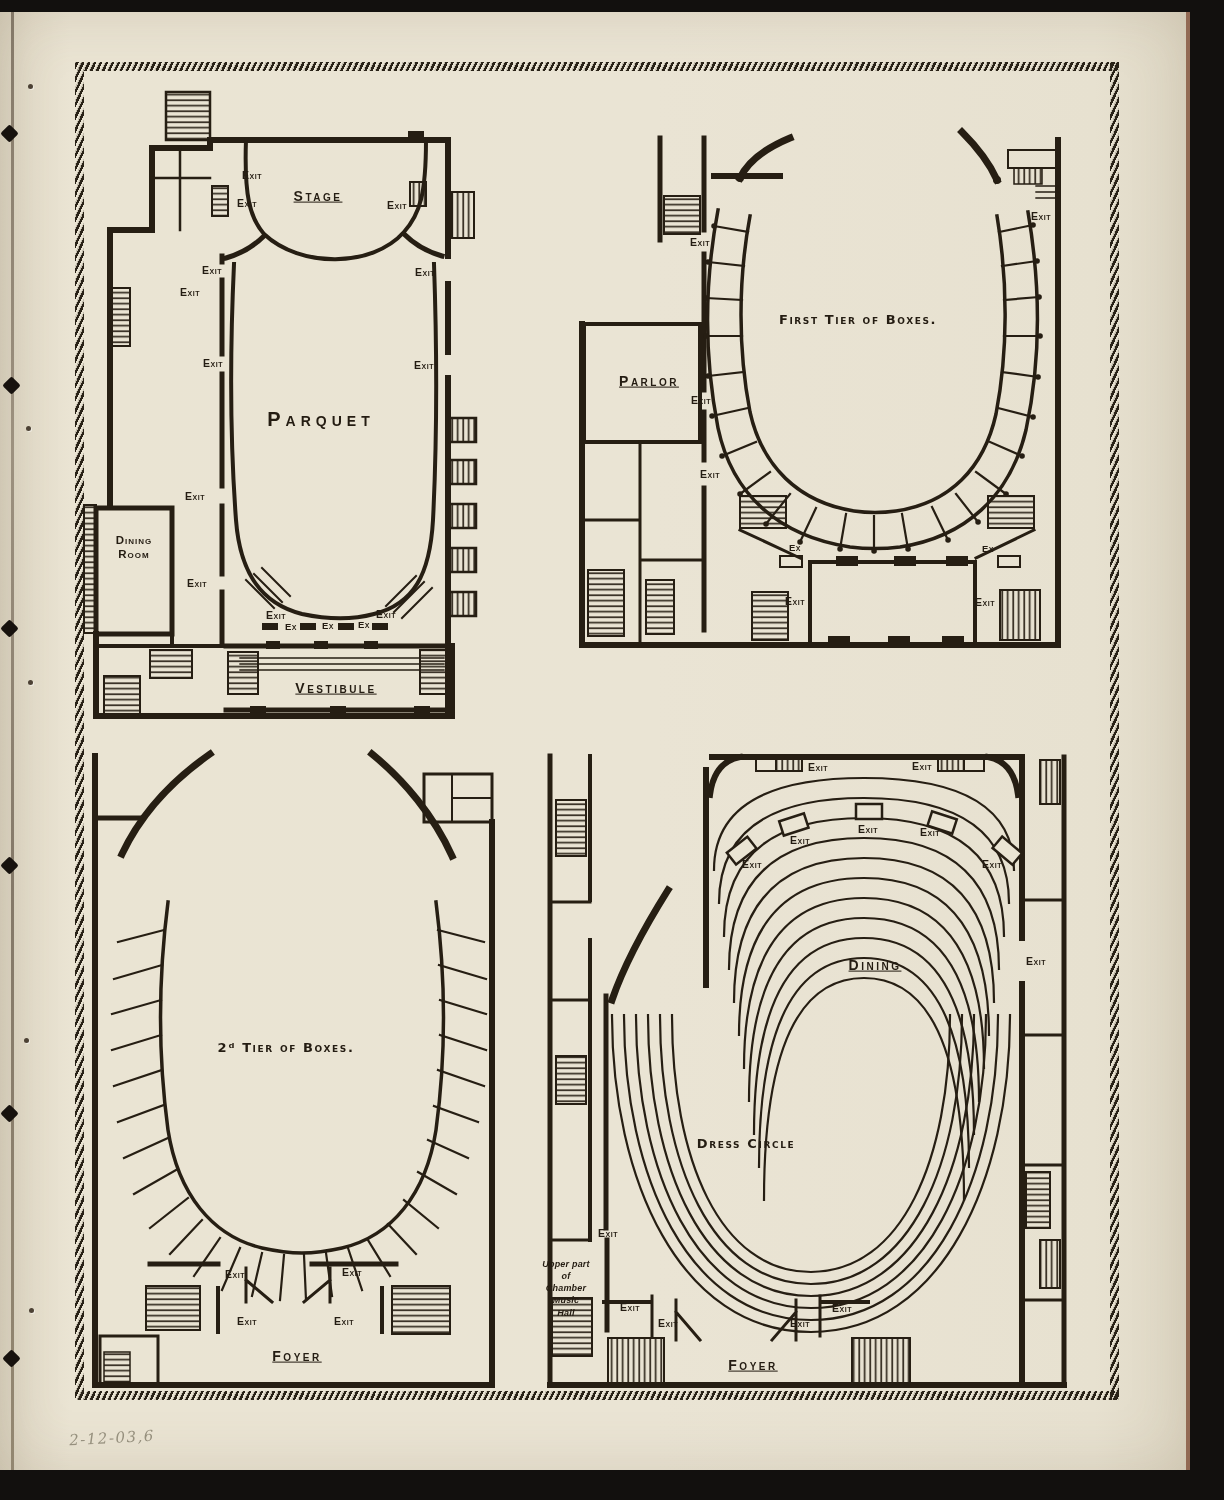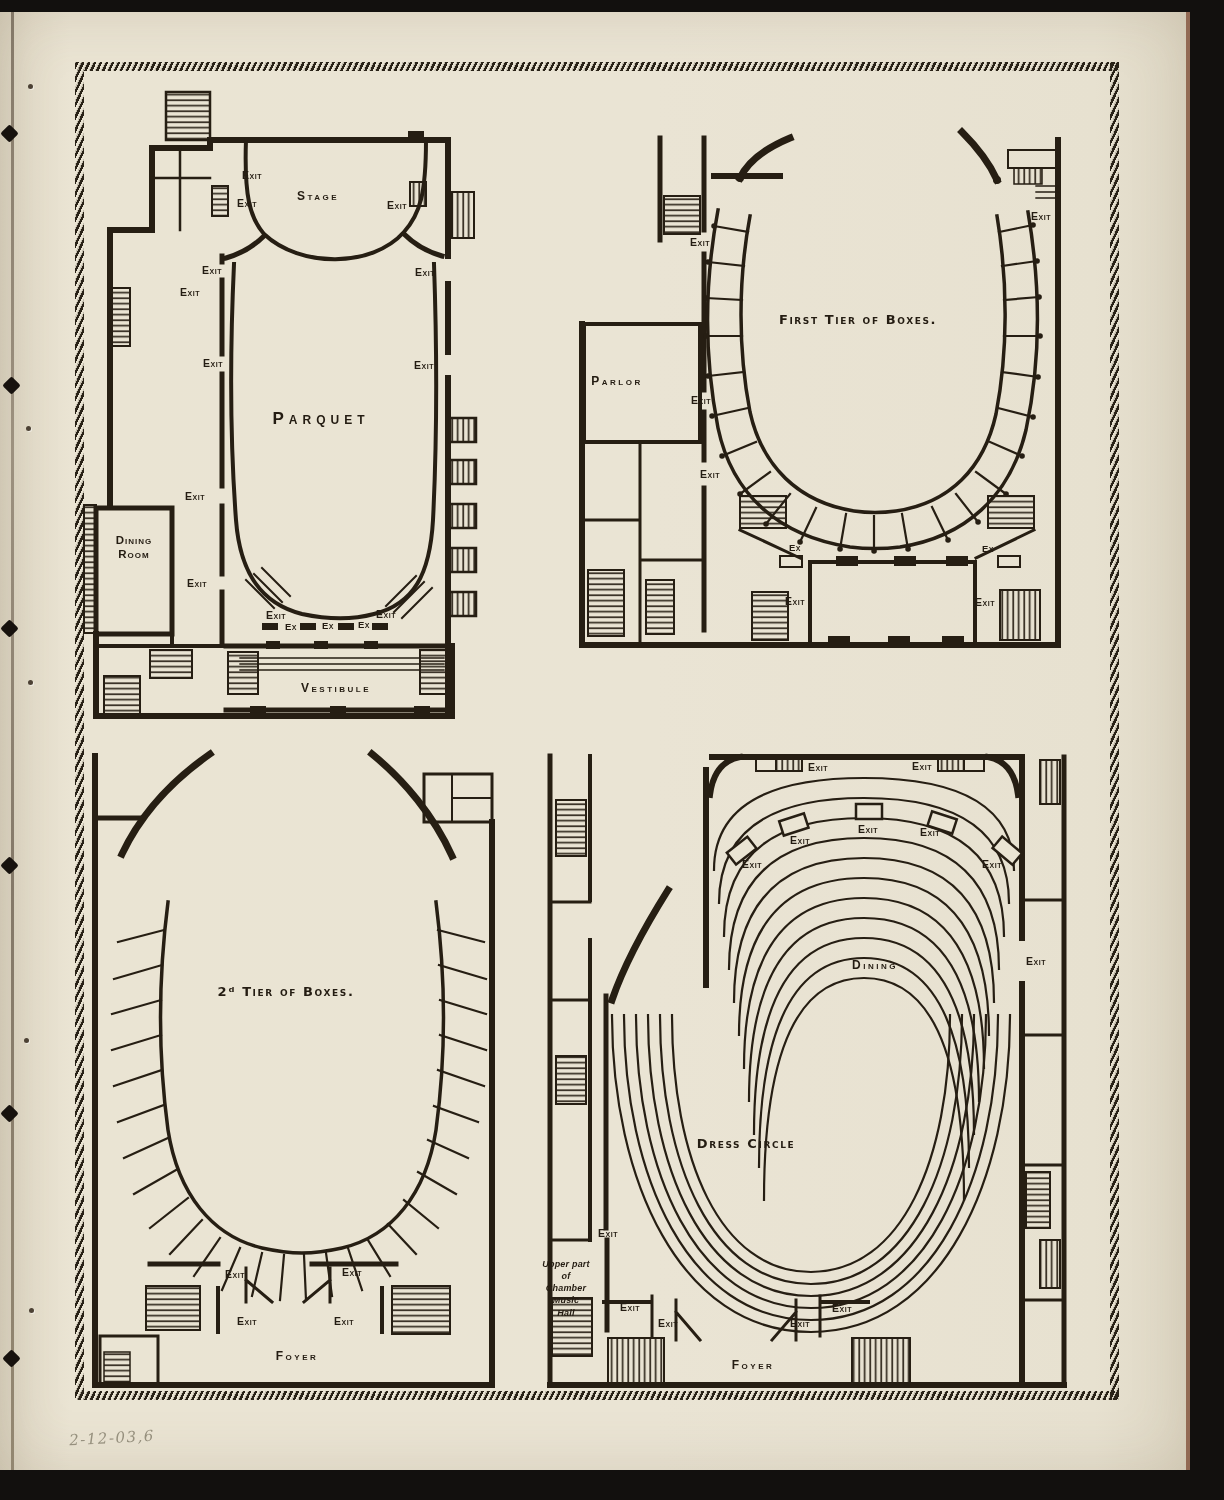--- a/index.html
+++ b/index.html
@@ -17,22 +17,22 @@
   
   .fr{position:absolute;}
   .frh{height:9px;background:repeating-linear-gradient(115deg,#29221734 0 1px,#292217 1px 3.4px,rgba(0,0,0,0) 3.4px 5.4px);}
   .frv{width:9px;background:repeating-linear-gradient(115deg,#29221734 0 1px,#292217 1px 3.4px,rgba(0,0,0,0) 3.4px 5.4px);}
   svg{position:absolute;left:0;top:0;}
   
   .lb{position:absolute;transform:translate(-50%,-50%);font-weight:700;color:#241c12;
       font-variant:small-caps;white-space:pre-line;text-align:center;line-height:1.2;}
   .exit{font-size:10.5px;letter-spacing:.5px;}
   .ex{font-size:9.5px;letter-spacing:.4px;}
-  .room{font-size:12px;letter-spacing:2.5px;}
-  .big{font-size:17px;letter-spacing:5px;}
+  .room{font-size:14px;letter-spacing:2.5px;text-decoration:underline;}
+  .big{font-size:20px;letter-spacing:5px;}
   .ttl{font-size:13px;letter-spacing:1.6px;font-family:"DejaVu Sans","Liberation Sans",sans-serif;}
   .sm{font-size:11.5px;letter-spacing:1px;}
   .note{font-size:9px;letter-spacing:.2px;font-style:italic;line-height:1.35;font-variant:normal;}
   .pencil{font:italic 15px "DejaVu Serif",serif;color:#96907e;letter-spacing:1.5px;
           font-variant:normal;transform:translate(-50%,-50%) rotate(-3deg);}
 </style>
 </head>
 <body>
 
 <div id="canvas">
@@ -249,31 +249,31 @@
   <div class="lb exit" style="left:424px;top:365px">Exit</div>
   <div class="lb exit" style="left:195px;top:496px">Exit</div>
   <div class="lb exit" style="left:197px;top:583px">Exit</div>
   <div class="lb exit" style="left:276px;top:615px">Exit</div>
   <div class="lb exit" style="left:386px;top:614px">Exit</div>
   <div class="lb ex" style="left:291px;top:627px">Ex</div>
   <div class="lb ex" style="left:328px;top:626px">Ex</div>
   <div class="lb ex" style="left:364px;top:625px">Ex</div>
 
   <div class="lb ttl" style="left:858px;top:320px">First Tier of Boxes.</div>
-  <div class="lb room" style="left:617px;top:381px">Parlor</div>
+  <div class="lb room" style="left:649px;top:381px">Parlor</div>
   <div class="lb exit" style="left:700px;top:242px">Exit</div>
   <div class="lb exit" style="left:1041px;top:216px">Exit</div>
   <div class="lb exit" style="left:701px;top:400px">Exit</div>
   <div class="lb exit" style="left:710px;top:474px">Exit</div>
   <div class="lb exit" style="left:795px;top:601px">Exit</div>
   <div class="lb exit" style="left:985px;top:602px">Exit</div>
   <div class="lb ex" style="left:795px;top:548px">Ex</div>
   <div class="lb ex" style="left:988px;top:549px">Ex</div>
 
-  <div class="lb ttl" style="left:286px;top:992px">2ᵈ Tier of Boxes.</div>
+  <div class="lb ttl" style="left:286px;top:1048px">2ᵈ Tier of Boxes.</div>
   <div class="lb exit" style="left:235px;top:1274px">Exit</div>
   <div class="lb exit" style="left:352px;top:1272px">Exit</div>
   <div class="lb exit" style="left:247px;top:1321px">Exit</div>
   <div class="lb exit" style="left:344px;top:1321px">Exit</div>
   <div class="lb room" style="left:297px;top:1356px">Foyer</div>
 
   <div class="lb room" style="left:875px;top:965px">Dining</div>
   <div class="lb ttl" style="left:746px;top:1144px">Dress Circle</div>
   <div class="lb room" style="left:753px;top:1365px">Foyer</div>
   <div class="lb note" style="left:566px;top:1288px">Upper part

